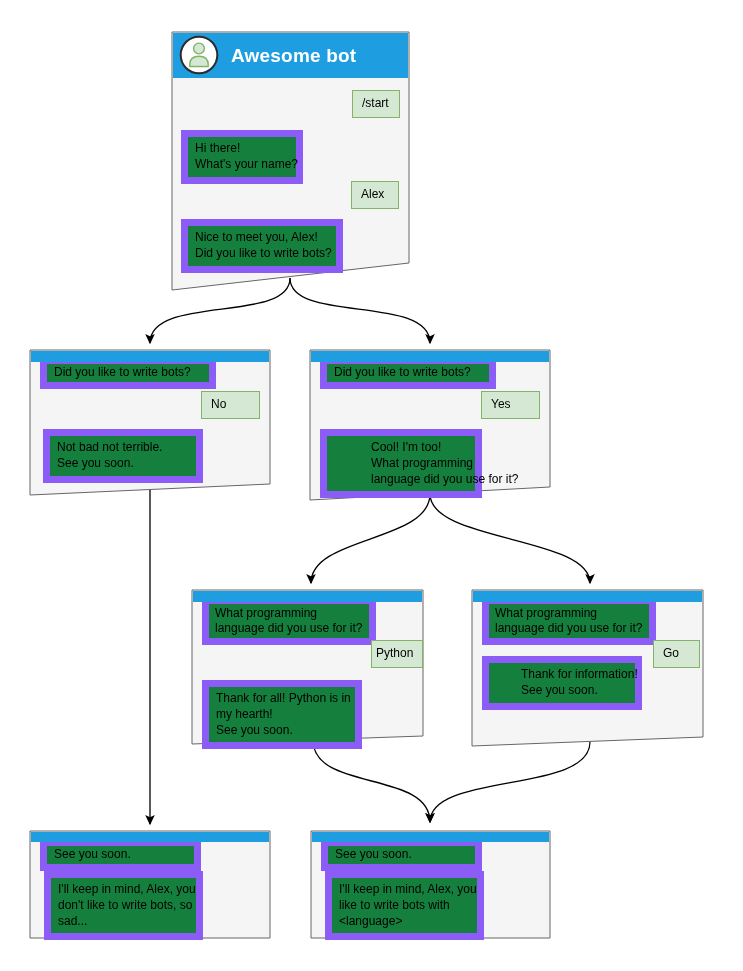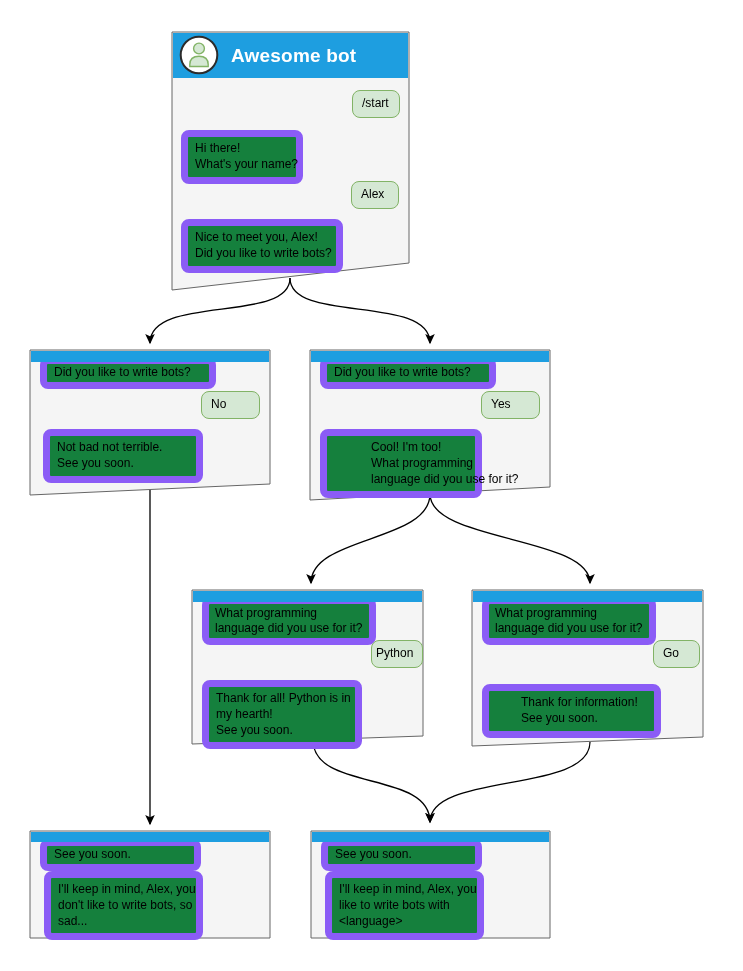--- a/index.html
+++ b/index.html
@@ -15,21 +15,21 @@
     position:absolute; left:173px; top:33px; width:235px; height:45px;
     background:#1E9EE0; z-index:2; display:flex; align-items:center;
   }
   .hdr-title { margin-left:58px; color:#ffffff; font-weight:bold; font-size:19px; letter-spacing:0.2px; }
   .avatar { position:absolute; left:6px; top:2px; }
 
   .strip { position:absolute; height:11px; background:#1E9EE0; z-index:3; }
 
   .bubble {
     position:absolute; z-index:2; box-sizing:border-box; color:#000000;
-    font-size:12px; line-height:1.32; white-space:pre; border-radius:8px;
+    font-size:12px; line-height:1.32; white-space:pre; border-radius:0;
   }
   .bot  { background:#15803d; border:7px solid #8b5cf6; padding:4px 7px; }
   .user { background:#D5E8D4; border:1px solid #82B366; padding:5px 9px; }
   .tight   { padding:1px 7px; }
   .compact { padding:2px 6px; line-height:1.25; }
 </style>
 </head>
 <body>
 
 <div class="canvas">
@@ -91,21 +91,21 @@
 language did you use for it?</div>
   <div class="bubble user" style="left:371px; top:640px; width:52px; padding:5px 4px;">Python</div>
   <div class="bubble bot" style="left:202px; top:680px; width:160px;">Thank for all! Python is in
 my hearth!
 See you soon.</div>
   <div class="strip" style="left:193px; top:591px; width:229px;"></div>
 
   <div class="bubble bot compact" style="left:482px; top:597px; width:174px;">What programming
 language did you use for it?</div>
   <div class="bubble user" style="left:653px; top:640px; width:47px;">Go</div>
-  <div class="bubble bot" style="left:482px; top:684px; width:179px;padding-left:32px;">Thank for information!
+  <div class="bubble bot" style="left:482px; top:656px; width:160px;padding-left:32px;">Thank for information!
 See you soon.</div>
   <div class="strip" style="left:473px; top:591px; width:229px;"></div>
 
   <div class="bubble bot tight" style="left:40px; top:839px; width:161px;">See you soon.</div>
   <div class="bubble bot" style="left:44px; top:871px; width:159px;">I'll keep in mind, Alex, you
 don't like to write bots, so
 sad...</div>
   <div class="strip" style="left:31px; top:832px; width:238px; height:10px;"></div>
 
   <div class="bubble bot tight" style="left:321px; top:839px; width:161px;">See you soon.</div>

